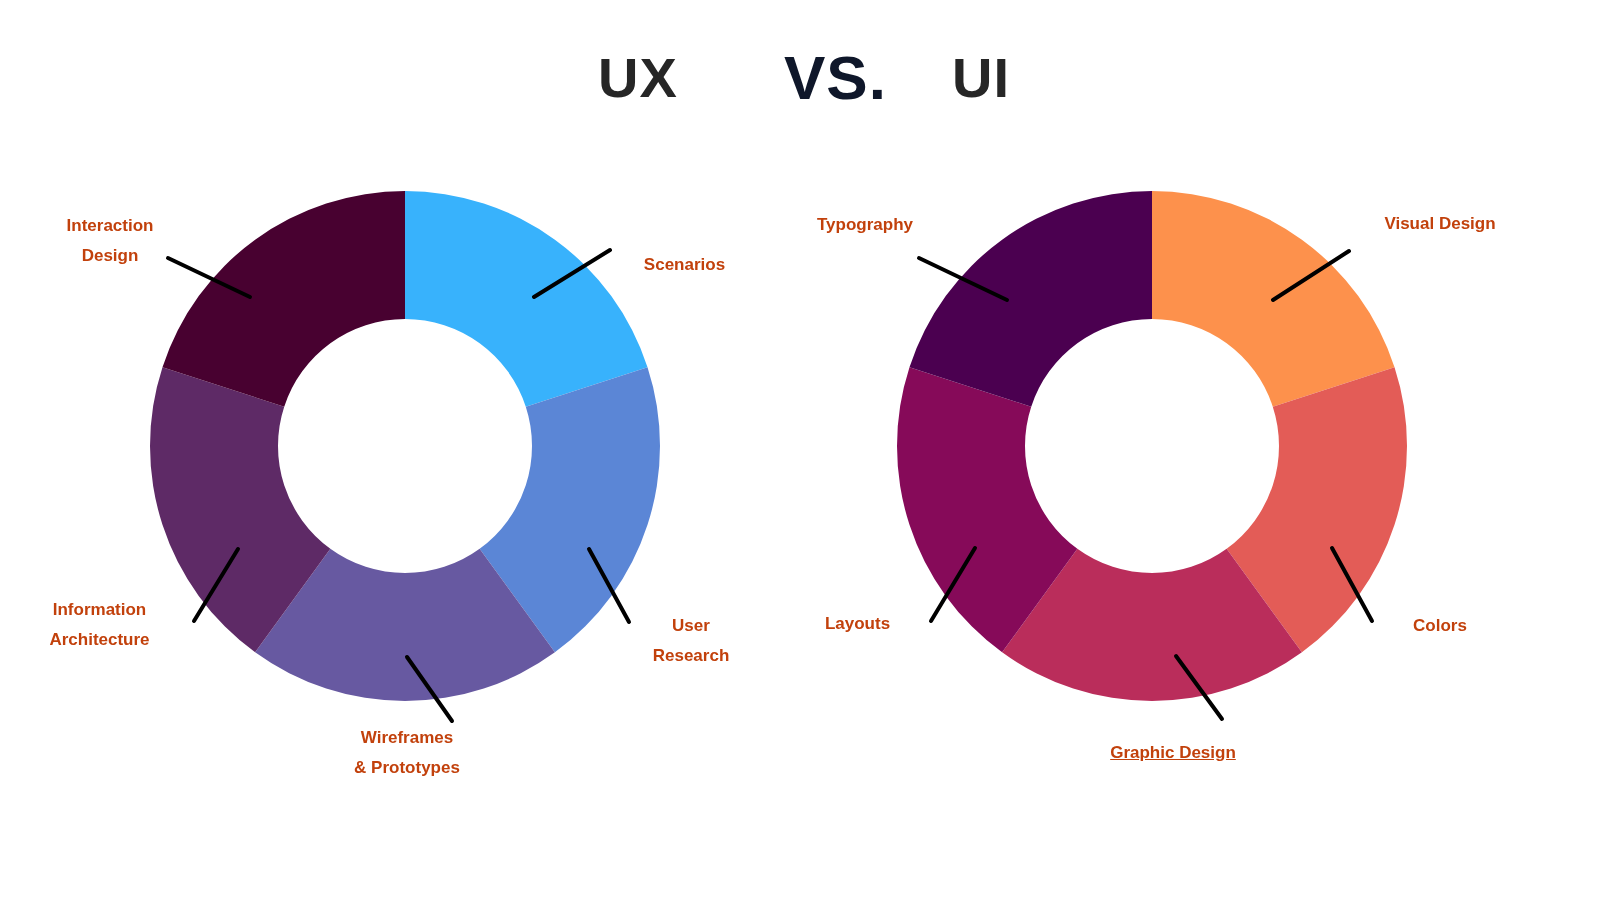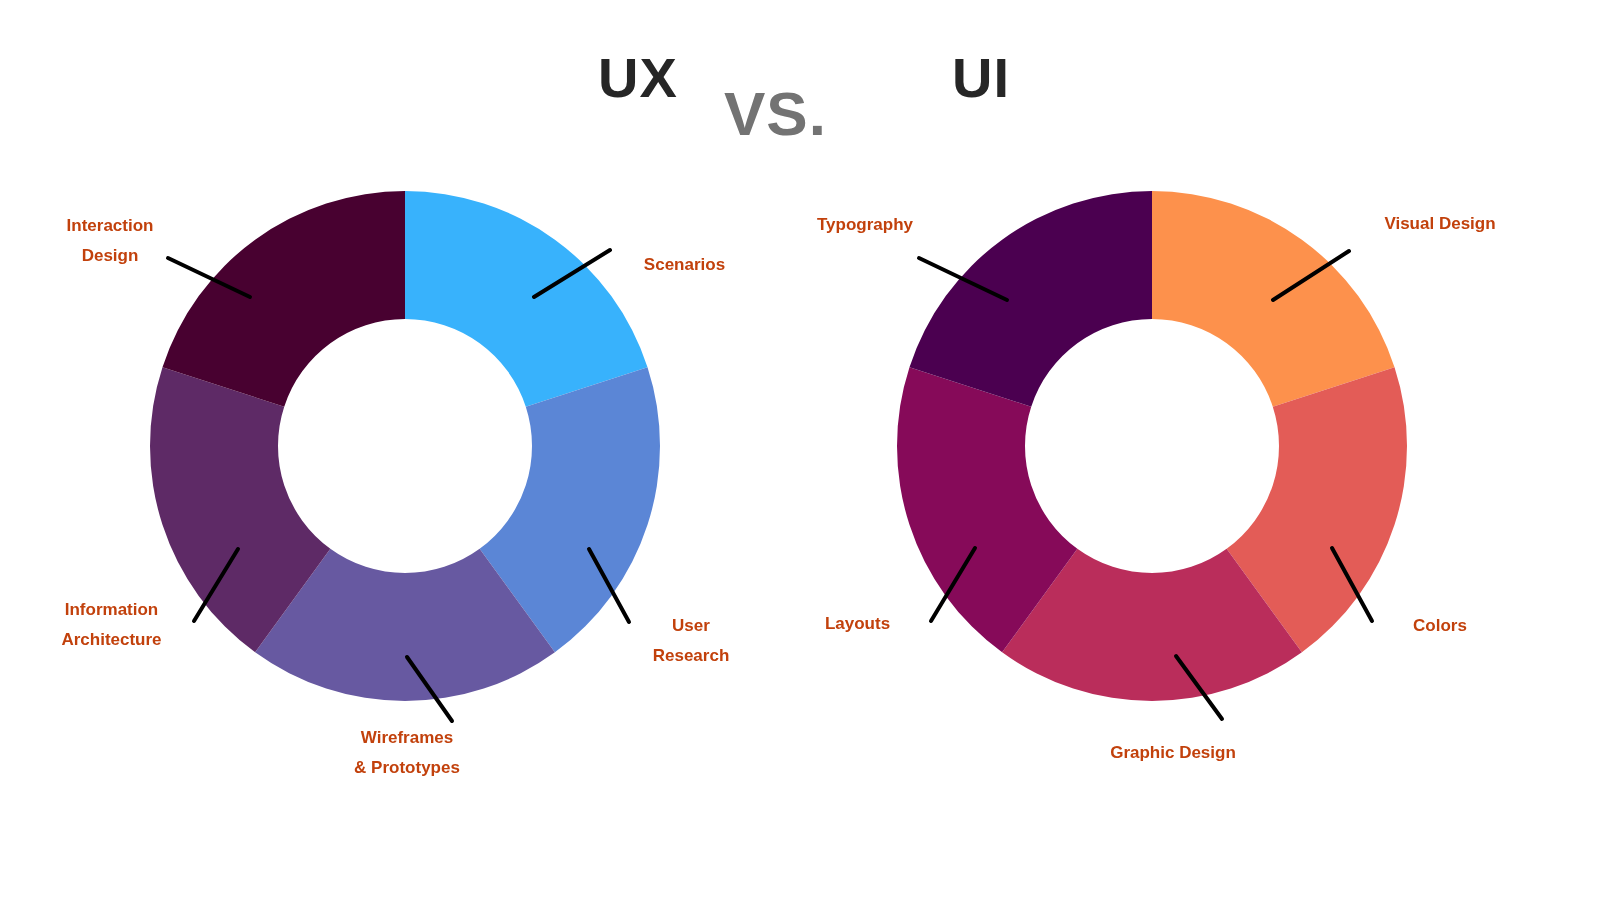--- a/index.html
+++ b/index.html
@@ -1,21 +1,21 @@
 <!DOCTYPE html>
 <html><head>
   <meta charset="utf-8">
   <style>
     html, body { margin: 0; padding: 0; background: #ffffff; }
     body { width: 1600px; height: 900px; position: relative; overflow: hidden;
            font-family: "Liberation Sans", "DejaVu Sans", sans-serif; }
     .title { position: absolute; top: 38px; left: 0; width: 1600px; height: 80px; padding-left: 24px; }
     .title span { position: absolute; top: 0; font-size: 56px; font-weight: 700; line-height: 80px; letter-spacing: 1px; }
     .t-ux { left: 598px; color: #262626; }
-    .t-vs { left: 724px; color: #737373; font-size: 62px !important; margin-top: 36px; }
+    .t-vs { left: 784px; color: #0f172a; font-size: 62px !important; }
     .t-ui { left: 952px; color: #262626; }
     svg.charts { position: absolute; left: 0; top: 0; }
     .lbl { position: absolute; font-size: 17px; font-weight: 700; color: #c2410c; line-height: 30px; text-align: center; white-space: nowrap; }
   </style>
 </head>
 <body>
 
 <div class="title">
   <span class="t-ux">UX</span>
   <span class="t-vs">VS.</span>
@@ -59,32 +59,32 @@
   <div>Scenarios</div>
 </div>
 <div class="lbl" style="left:626px; top:611px; width:130px;">
   <div>User</div>
   <div>Research</div>
 </div>
 <div class="lbl" style="left:316px; top:723px; width:182px;">
   <div>Wireframes</div>
   <div>&amp; Prototypes</div>
 </div>
-<div class="lbl" style="left:24px; top:595px; width:175px;text-align:center;">
+<div class="lbl" style="left:12px; top:595px; width:175px;text-align:center;">
   <div>Information</div>
   <div>Architecture</div>
 </div>
 
 <div class="lbl" style="left:780px; top:210px; width:170px;">
   <div>Typography</div>
 </div>
 <div class="lbl" style="left:1345px; top:209px; width:190px;">
   <div>Visual Design</div>
 </div>
 <div class="lbl" style="left:1390px; top:611px; width:100px;">
   <div>Colors</div>
 </div>
-<div class="lbl" style="left:1068px; top:738px; width:210px;">
+<div class="lbl" style="left:1068px; top:738px; width:210px;text-decoration:underline;">
   <div>Graphic Design</div>
 </div>
 <div class="lbl" style="left:800px; top:609px; width:115px;text-align:center;">
   <div>Layouts</div>
 </div>
 
 </body></html>

